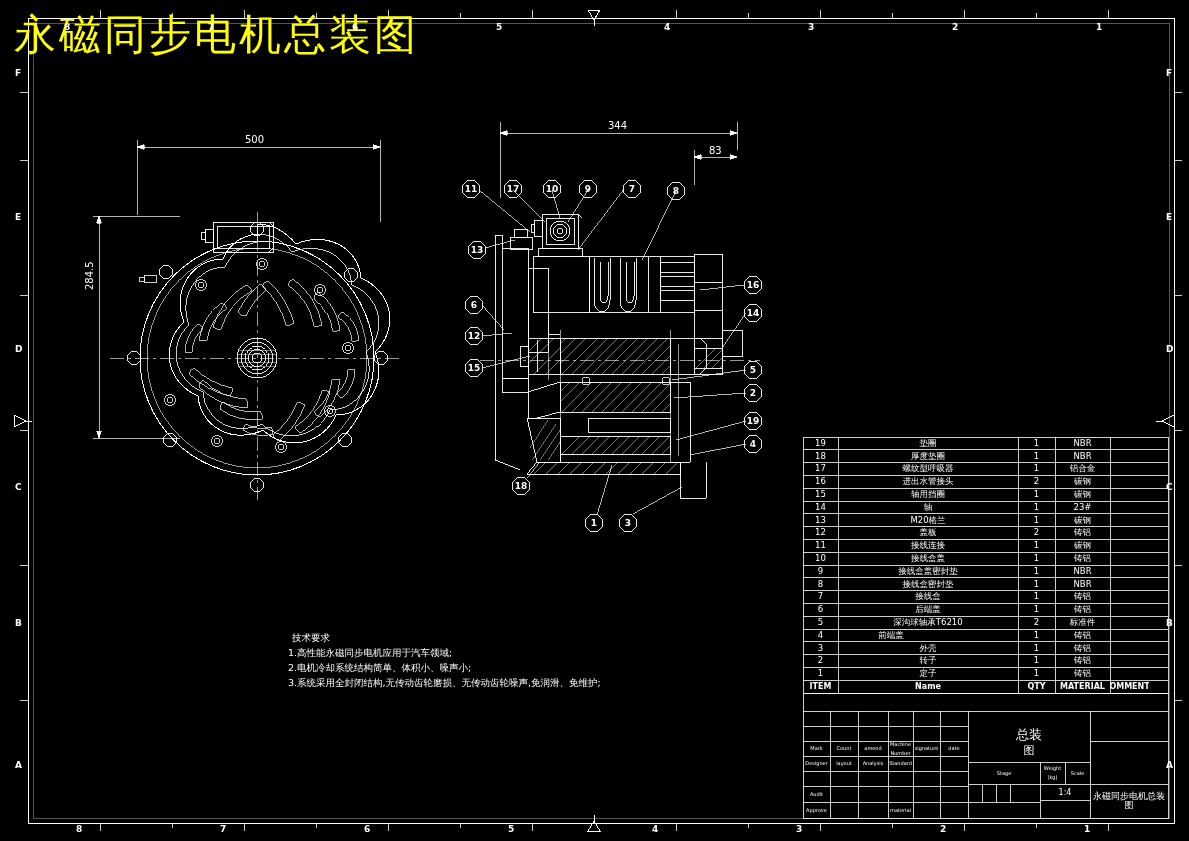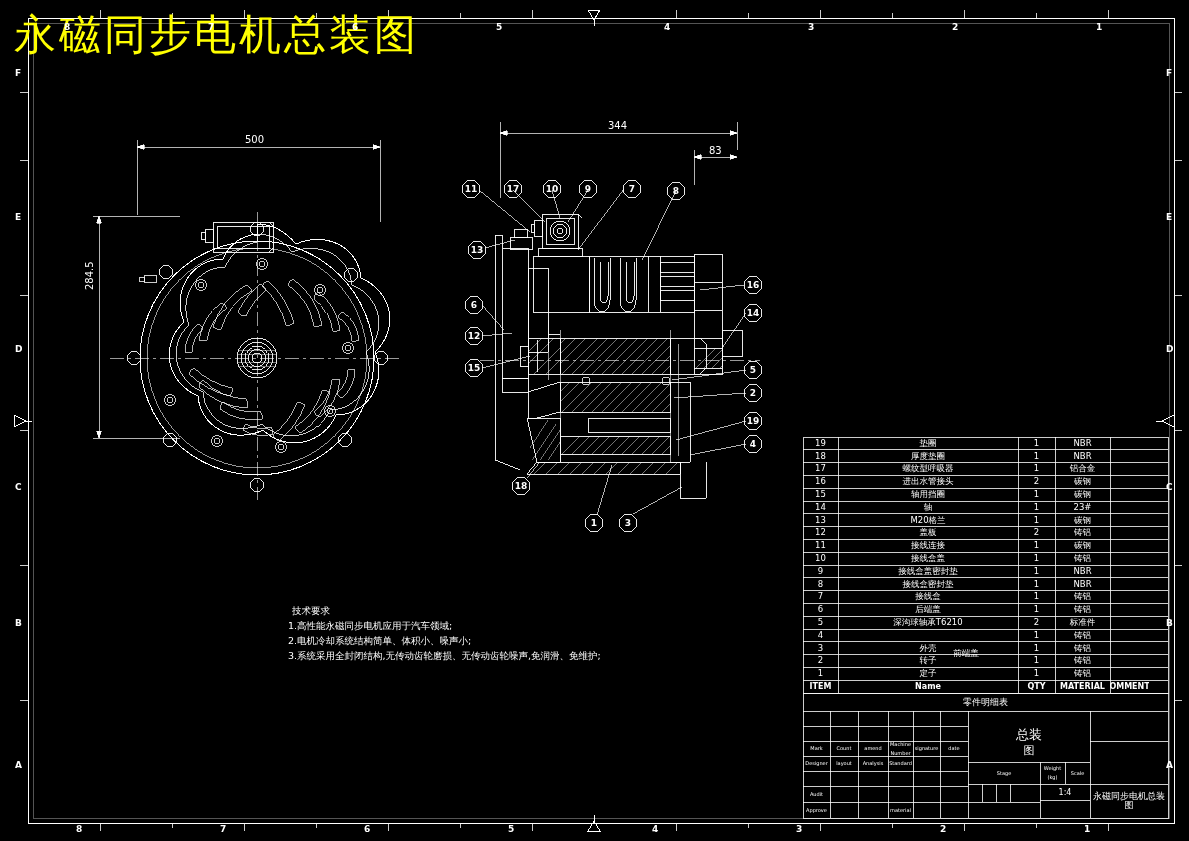--- a/index.html
+++ b/index.html
@@ -6,21 +6,21 @@
   body{width:1189px;height:841px;position:relative;overflow:hidden;
        font-family:"DejaVu Sans","Liberation Sans",sans-serif;color:#fff;}
   #stage{position:absolute;inset:0;width:1189px;height:841px;}
   svg{position:absolute;left:0;top:0;}
   .ttl{position:absolute;left:14px;top:10px;font-size:42px;line-height:50px;
        color:#ffff00;font-family:"DejaVu Sans","Liberation Sans",sans-serif;
        letter-spacing:3px;font-weight:400;white-space:nowrap;}
   .txt{position:absolute;color:#fff;white-space:nowrap;}
   .dim{font-size:10px;}
   .bmark{font-size:9px;font-weight:bold;}
-  .tech{font-size:9.5px;line-height:12.5px;}
+  .tech{font-size:9.5px;line-height:12.5px;margin-top:27px;}
   .tcell{position:absolute;font-size:8.5px;text-align:center;
          display:flex;align-items:center;justify-content:center;
          overflow:hidden;line-height:9px;}
   .tcell.hdr{font-weight:bold;font-size:8px;}
   .tiny{font-size:5px;}
   .balloonN{font-size:9px;font-weight:bold;text-align:center;
             position:absolute;width:16px;line-height:16px;}
 </style>
 </head>
 <body>
@@ -650,21 +650,21 @@
       <div class="tcell" style="left: 838px; top: 603.4px; width: 180px; height: 12.8px;">后端盖</div>
       <div class="tcell" style="left: 1018px; top: 603.4px; width: 37px; height: 12.8px;">1</div>
       <div class="tcell" style="left: 1055px; top: 603.4px; width: 55px; height: 12.8px;">铸铝</div>
       <div class="tcell" style="left: 1110px; top: 603.4px; width: 58px; height: 12.8px;"></div>
       <div class="tcell" style="left: 803px; top: 616.2px; width: 35px; height: 12.8px;">5</div>
       <div class="tcell" style="left: 838px; top: 616.2px; width: 180px; height: 12.8px;">深沟球轴承T6210</div>
       <div class="tcell" style="left: 1018px; top: 616.2px; width: 37px; height: 12.8px;">2</div>
       <div class="tcell" style="left: 1055px; top: 616.2px; width: 55px; height: 12.8px;">标准件</div>
       <div class="tcell" style="left: 1110px; top: 616.2px; width: 58px; height: 12.8px;"></div>
       <div class="tcell" style="left: 803px; top: 629px; width: 35px; height: 12.8px;">4</div>
-      <div class="tcell" style="left: 876px; top: 629px; width: 180px; height: 12.8px; margin-top: 18px;">前端盖</div>
+      <div class="tcell" style="left: 801px; top: 629px; width: 180px; height: 12.8px;">前端盖</div>
       <div class="tcell" style="left: 1018px; top: 629px; width: 37px; height: 12.8px;">1</div>
       <div class="tcell" style="left: 1055px; top: 629px; width: 55px; height: 12.8px;">铸铝</div>
       <div class="tcell" style="left: 1110px; top: 629px; width: 58px; height: 12.8px;"></div>
       <div class="tcell" style="left: 803px; top: 641.8px; width: 35px; height: 12.8px;">3</div>
       <div class="tcell" style="left: 838px; top: 641.8px; width: 180px; height: 12.8px;">外壳</div>
       <div class="tcell" style="left: 1018px; top: 641.8px; width: 37px; height: 12.8px;">1</div>
       <div class="tcell" style="left: 1055px; top: 641.8px; width: 55px; height: 12.8px;">铸铝</div>
       <div class="tcell" style="left: 1110px; top: 641.8px; width: 58px; height: 12.8px;"></div>
       <div class="tcell" style="left: 803px; top: 654.6px; width: 35px; height: 12.8px;">2</div>
       <div class="tcell" style="left: 838px; top: 654.6px; width: 180px; height: 12.8px;">转子</div>
@@ -676,21 +676,20 @@
       <div class="tcell" style="left: 1018px; top: 667.4px; width: 37px; height: 12.8px;">1</div>
       <div class="tcell" style="left: 1055px; top: 667.4px; width: 55px; height: 12.8px;">铸铝</div>
       <div class="tcell" style="left: 1110px; top: 667.4px; width: 58px; height: 12.8px;"></div>
       <div class="tcell hdr" style="left: 803px; top: 680.2px; width: 35px; height: 12.8px;">ITEM</div>
       <div class="tcell hdr" style="left: 838px; top: 680.2px; width: 180px; height: 12.8px;">Name</div>
       <div class="tcell hdr" style="left: 1018px; top: 680.2px; width: 37px; height: 12.8px;">QTY</div>
       <div class="tcell hdr" style="left: 1055px; top: 680.2px; width: 55px; height: 12.8px;">MATERIAL</div>
       <div class="tcell hdr" style="left: 1110px; top: 680.2px; width: 39px; height: 12.8px;">COMMENTS</div>
     </div>
 
-  <div class="tcell" style="left:803px;top:693px;width:365px;height:18px;font-size:9px;">零件明细表</div>
 
   <div class="tcell tiny" style="left:803px;top:741px;width:27px;height:15px;">Mark</div>
   <div class="tcell tiny" style="left:830px;top:741px;width:28px;height:15px;">Count</div>
   <div class="tcell tiny" style="left:858px;top:741px;width:30px;height:15px;">amend</div>
   <div class="tcell tiny" style="left:888px;top:741px;width:25px;height:15px;">Machine Number</div>
   <div class="tcell tiny" style="left:913px;top:741px;width:27px;height:15px;">signature</div>
   <div class="tcell tiny" style="left:940px;top:741px;width:28px;height:15px;">date</div>
 
   <div class="tcell tiny" style="left:803px;top:756px;width:27px;height:15px;">Designer</div>
   <div class="tcell tiny" style="left:830px;top:756px;width:28px;height:15px;">layout</div>

